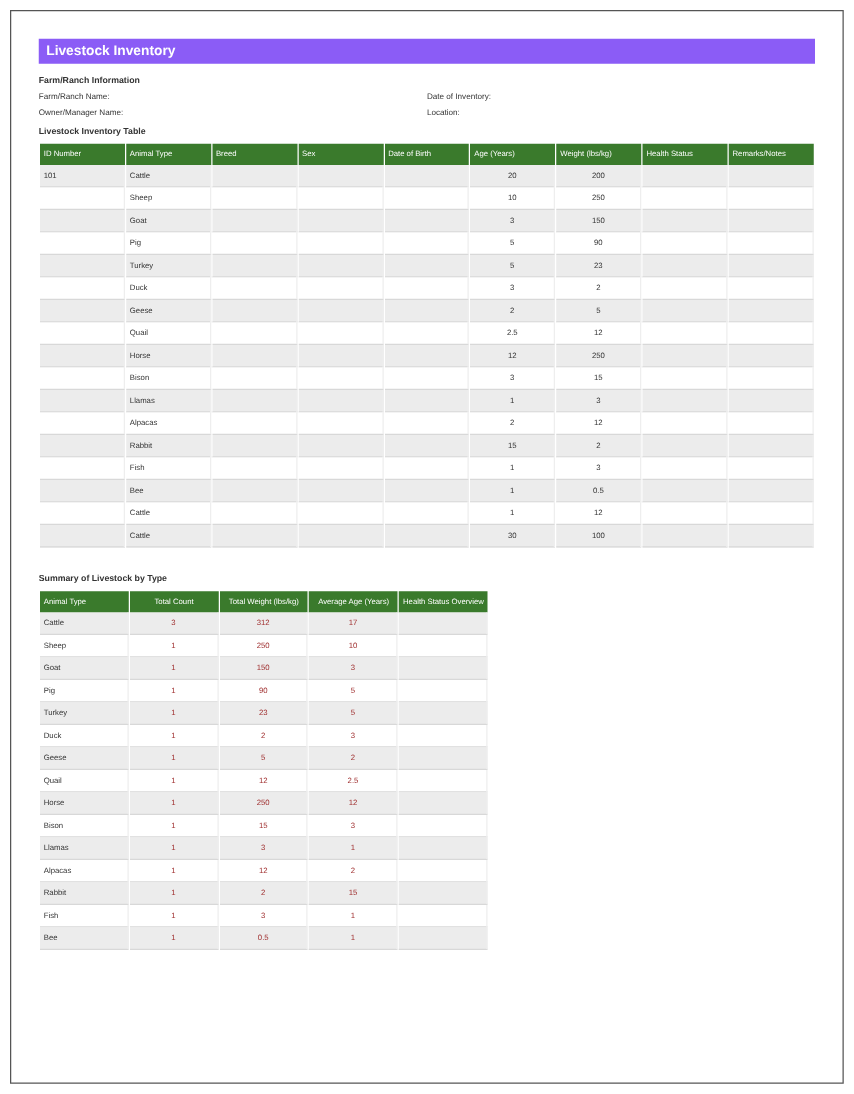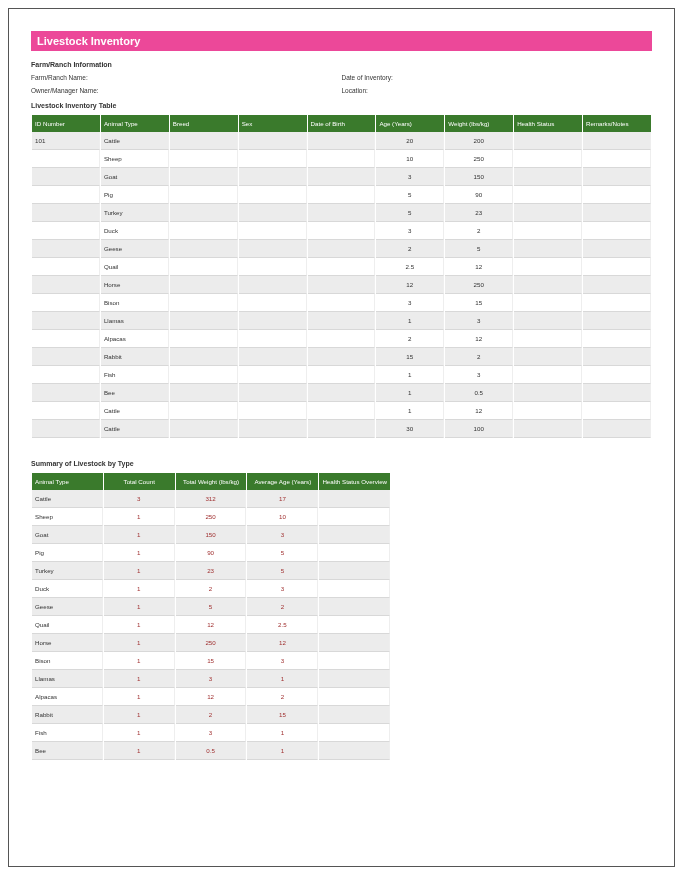--- a/index.html
+++ b/index.html
@@ -13,21 +13,21 @@
     color: #333;
   }
   .page-border {
     position: absolute;
     top: 8px; left: 8px; right: 8px; bottom: 8px;
     border: 1px solid #555;
     padding: 22px 22px;
     overflow: hidden;
   }
   .title-bar {
-    background: #ec4899;
+    background: #8b5cf6;
     color: #fff;
     font-weight: bold;
     font-size: 11px;
     padding: 4px 6px;
     margin-bottom: 10px;
   }
   .section-label {
     font-weight: bold;
     font-size: 7px;
     margin: 8px 0 6px 0;

